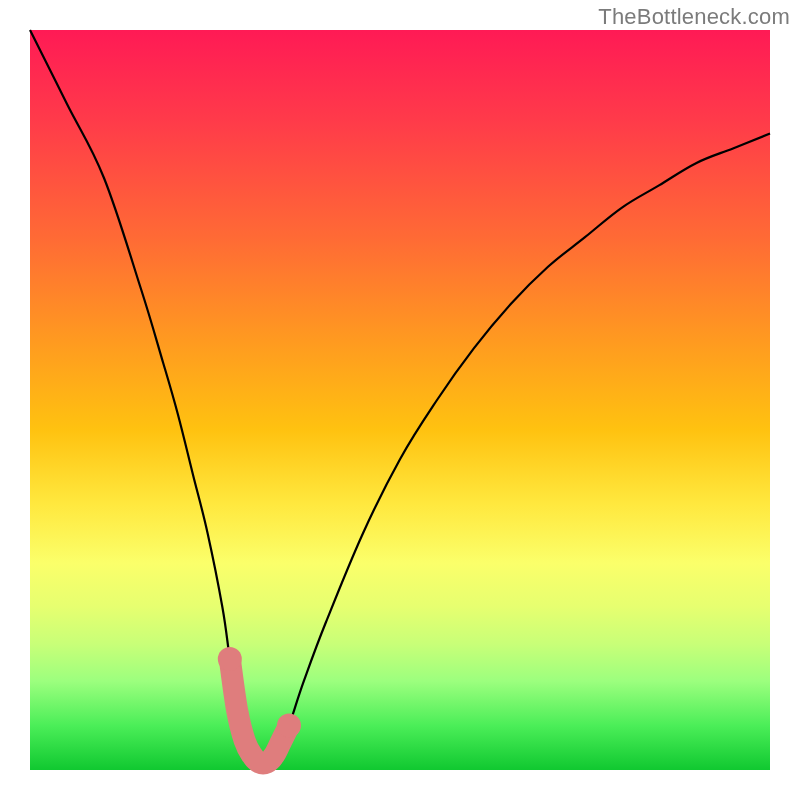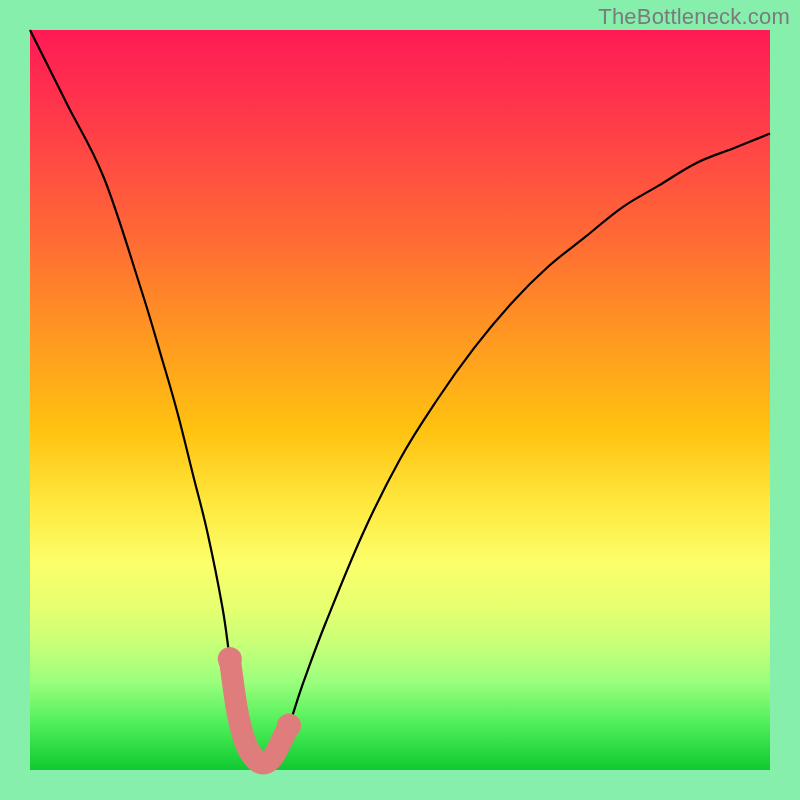--- a/index.html
+++ b/index.html
@@ -10,21 +10,21 @@
     height: 800px;
     overflow: hidden;
     font-family: Arial, Helvetica, sans-serif;
   }
   .frame {
     position: absolute;
     left: 0;
     top: 0;
     width: 800px;
     height: 800px;
-    background: #86efac;
+    background: #ffffff;
   }
   .plot-area {
     position: absolute;
     left: 30px;
     top: 30px;
     width: 740px;
     height: 740px;
     background: linear-gradient(
       to bottom,
       #ff1a55 0%,

